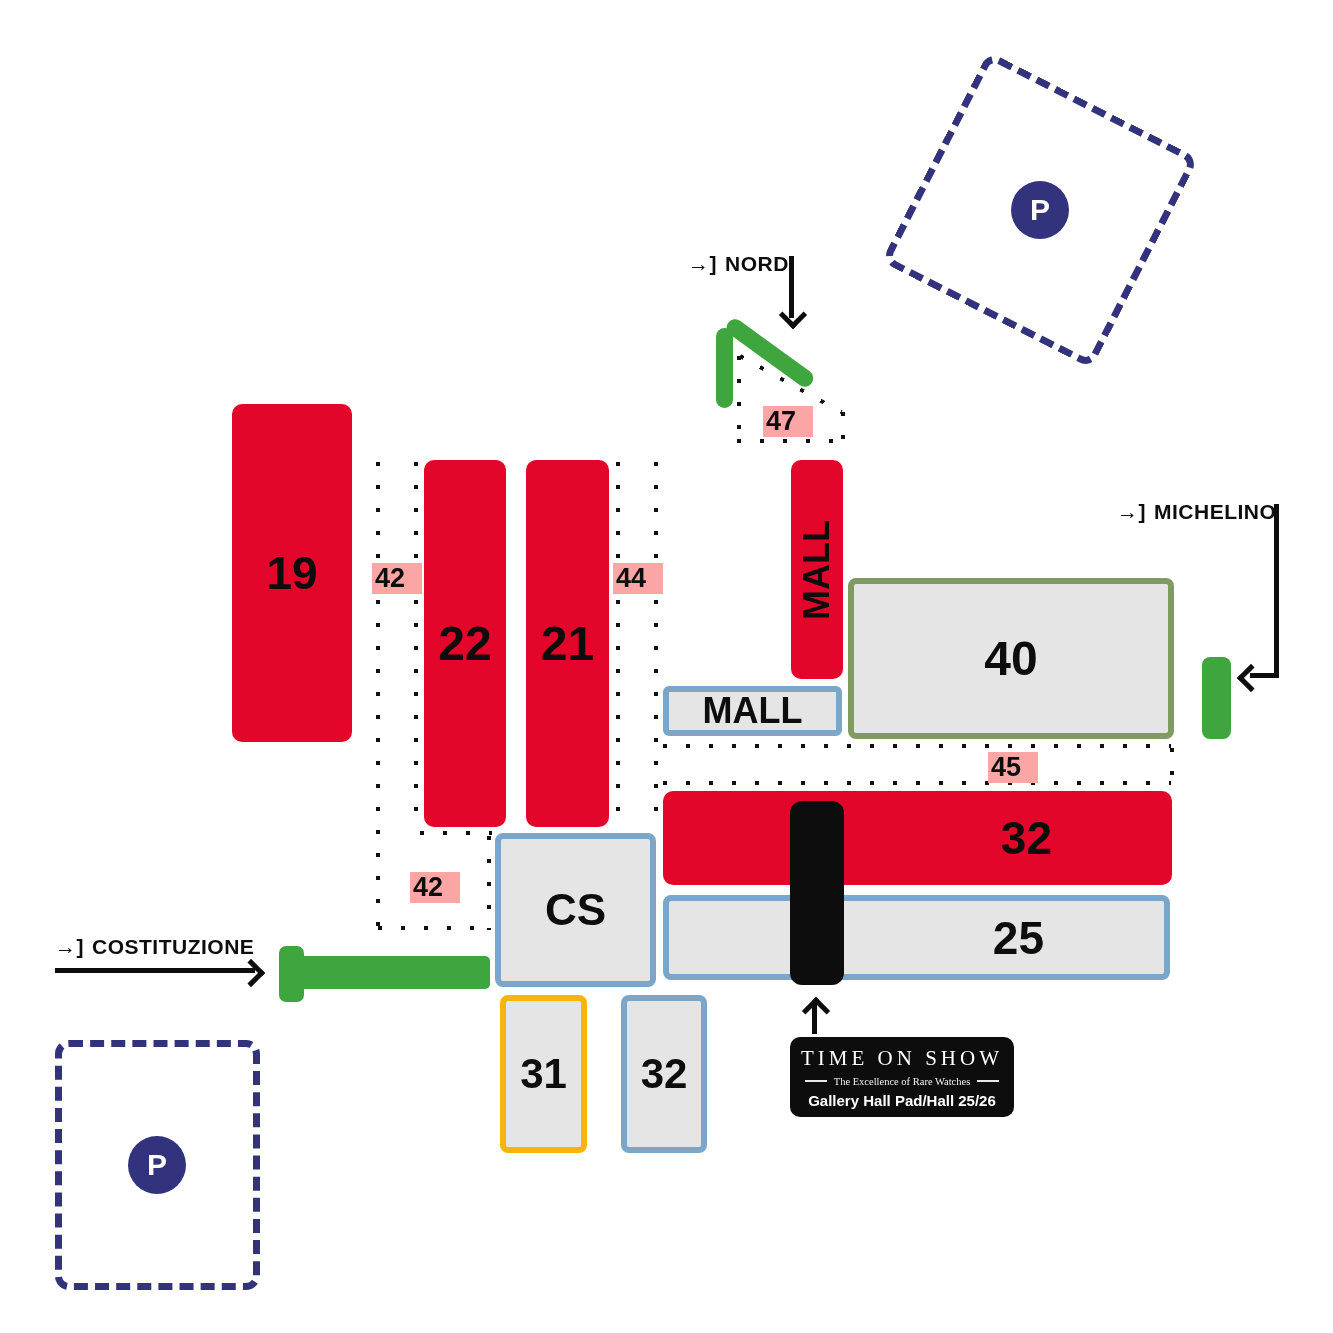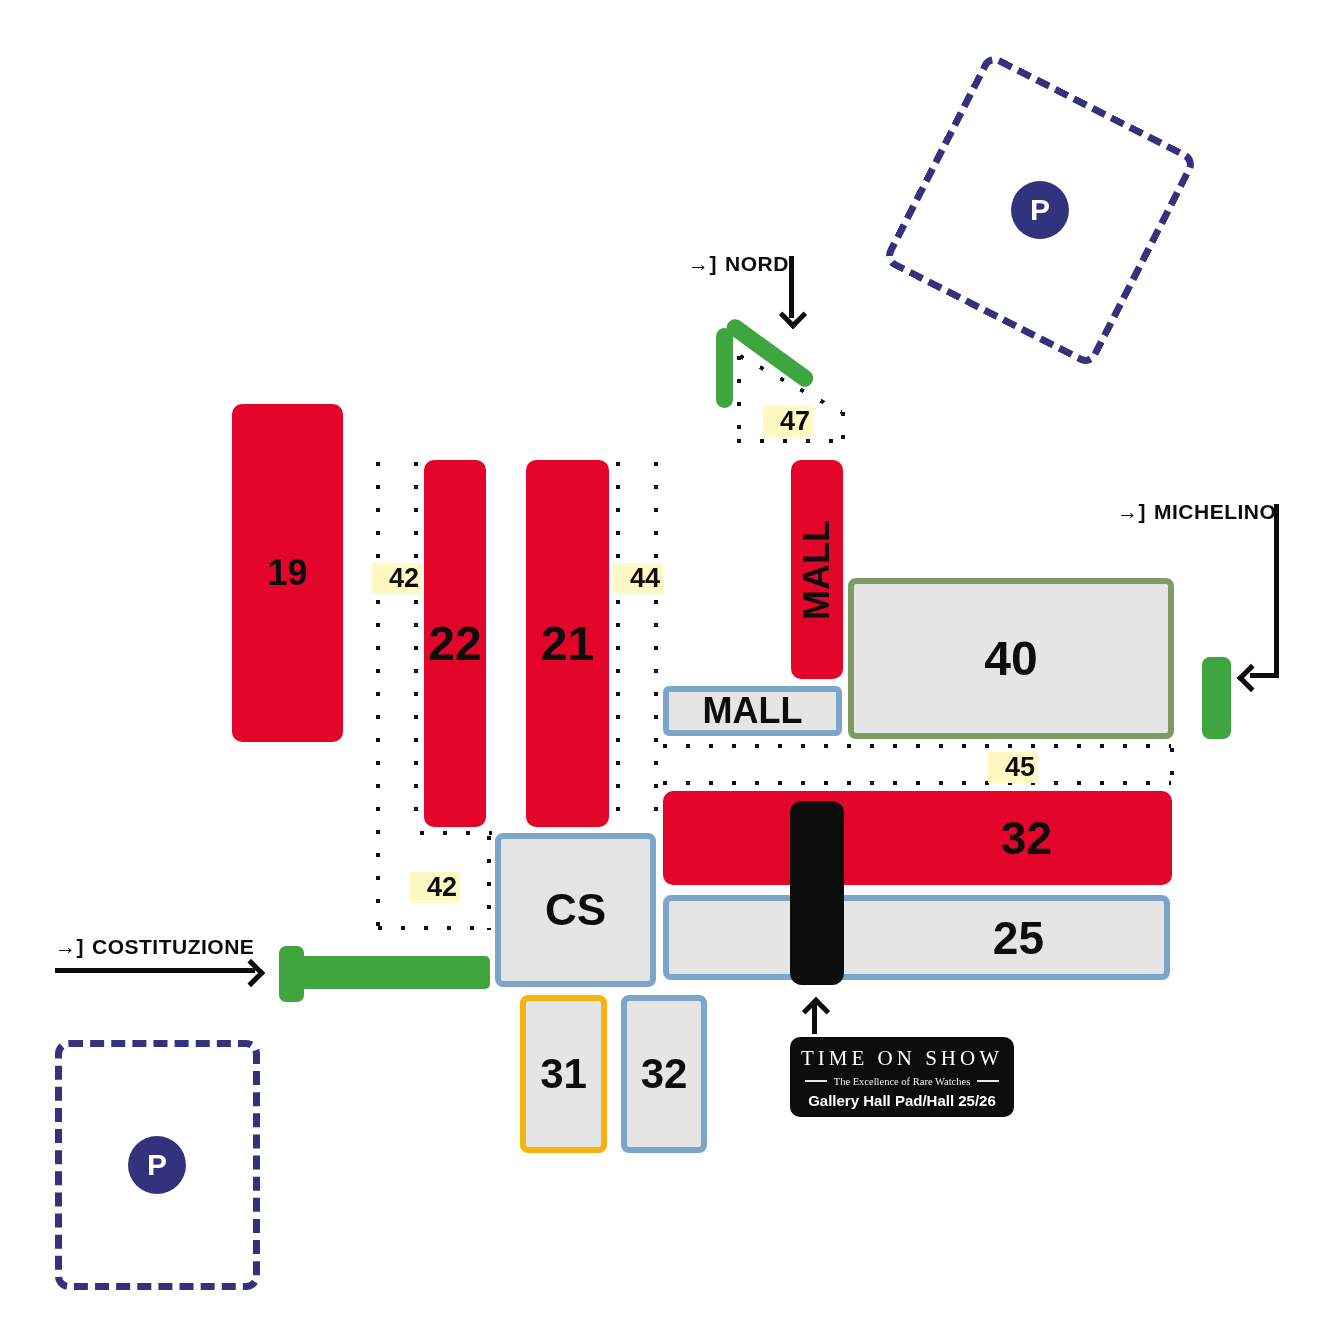--- a/index.html
+++ b/index.html
@@ -21,21 +21,21 @@
   .shift-right { justify-content:flex-end; padding-right:120px; }
   
   .dotv { position:absolute; width:4px;
     background-image:repeating-linear-gradient(to bottom,#101010 0 4px,transparent 4px 23px); }
   .doth { position:absolute; height:4px;
     background-image:repeating-linear-gradient(to right,#101010 0 4px,transparent 4px 23px); }
   .dotd { position:absolute; height:4px; transform-origin:left center;
     background-image:repeating-linear-gradient(to right,#101010 0 4px,transparent 4px 23px); }
   .corridor-label {
     position:absolute; font-weight:800; font-size:27px; line-height:1;
-    background:#fef9c3; text-align:right; padding:2px 3px;
+    background:#fca5a5; text-align:left; padding:2px 3px;
   }
   
   .ent-label { position:absolute; font-weight:800; font-size:21px; letter-spacing:.5px; white-space:nowrap; }
   .ent-label .icon { margin-right:8px; }
   .gbar { position:absolute; background:#3fa53f; }
   .aline { position:absolute; background:#0d0d0d; }
   .chev { position:absolute; width:15px; height:15px;
     border-top:5px solid #0d0d0d; border-right:5px solid #0d0d0d; }
   
   .pk-square { position:absolute; border:7px dashed #32327d; border-radius:14px; box-sizing:border-box; }
@@ -86,37 +86,37 @@
   <div class="dotd" style="left:740px; top:354px; width:116px; transform:rotate(29deg);"></div>
   <div class="dotv" style="left:841px; top:412px; height:32px;"></div>
   <div class="doth" style="left:737px; top:439px; width:111px;"></div>
 
   <div class="corridor-label" style="left:372px; top:563px; width:44px;">42</div>
   <div class="corridor-label" style="left:613px; top:563px; width:44px;">44</div>
   <div class="corridor-label" style="left:410px; top:872px; width:44px;">42</div>
   <div class="corridor-label" style="left:988px; top:752px; width:44px;">45</div>
   <div class="corridor-label" style="left:763px; top:406px; width:44px;">47</div>
 
-  <div class="hall red" style="left:232px; top:404px; width:111px; height:338px; font-size:36px;">19</div>
-  <div class="hall red" style="left:424px; top:460px; width:62px; height:367px; font-size:48px;">22</div>
+  <div class="hall red" style="left:232px; top:404px; width:120px; height:338px; font-size:46px;">19</div>
+  <div class="hall red" style="left:424px; top:460px; width:82px; height:367px; font-size:48px;">22</div>
   <div class="hall red" style="left:526px; top:460px; width:83px; height:367px; font-size:48px;">21</div>
 
   <div class="hall red" style="left:791px; top:460px; width:52px; height:219px; font-size:36px;">
     <span class="mall-v-text">MALL</span>
   </div>
 
   <div class="hall outl olive" style="left:848px; top:578px; width:326px; height:161px; font-size:48px;">40</div>
 
   <div class="hall outl blue" style="left:663px; top:686px; width:179px; height:50px; font-size:36px; border-radius:6px;">MALL</div>
 
   <div class="hall red shift-right" style="left:663px; top:791px; width:509px; height:94px; font-size:46px;">32</div>
   <div class="hall outl blue shift-right" style="left:663px; top:895px; width:507px; height:85px; font-size:46px;">25</div>
 
   <div class="hall outl blue" style="left:495px; top:833px; width:161px; height:154px; font-size:44px;">CS</div>
-  <div class="hall outl yellow" style="left:520px; top:995px; width:87px; height:158px; font-size:42px;">31</div>
+  <div class="hall outl yellow" style="left:500px; top:995px; width:87px; height:158px; font-size:42px;">31</div>
   <div class="hall outl blue" style="left:621px; top:995px; width:86px; height:158px; font-size:42px;">32</div>
 
   <div id="black-bar"></div>
 
   <div class="ent-label" style="left:688px; top:252px;">
     <span class="icon">→]</span><span>NORD</span>
   </div>
   <div class="aline" style="left:789px; top:256px; width:5px; height:62px;"></div>
   <div class="chev" style="left:783px; top:305px; transform:rotate(135deg);"></div>
   <div class="gbar" style="left:716px; top:328px; width:17px; height:80px; border-radius:9px;"></div>

